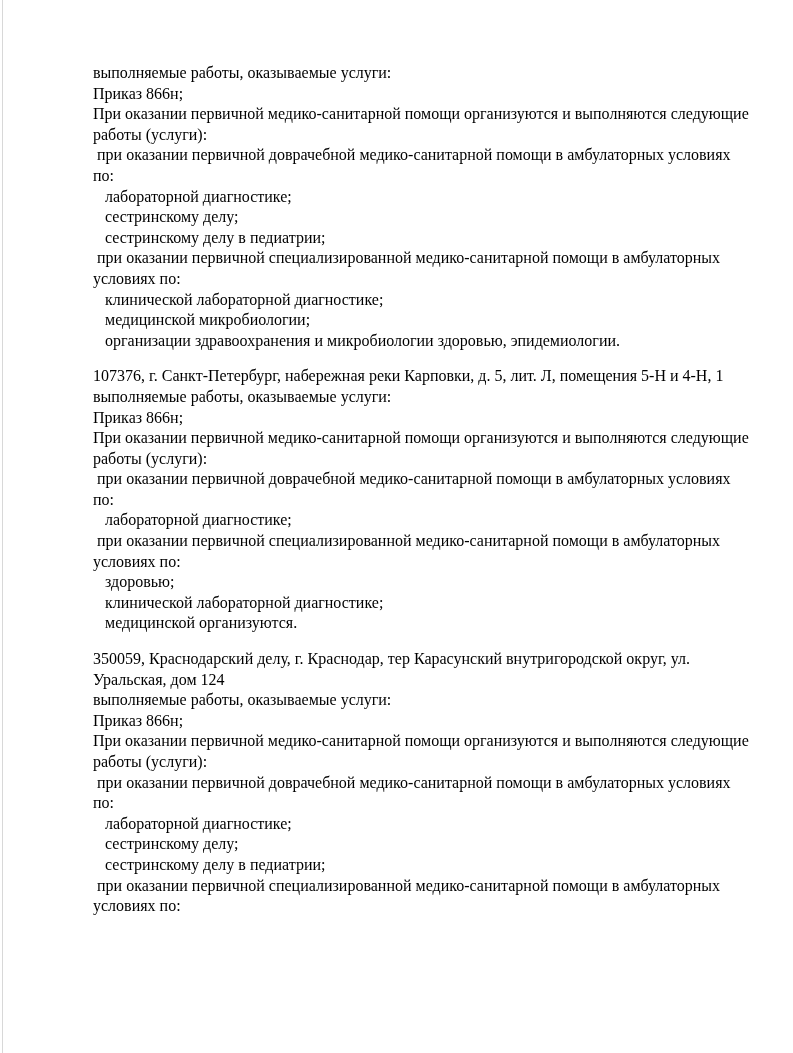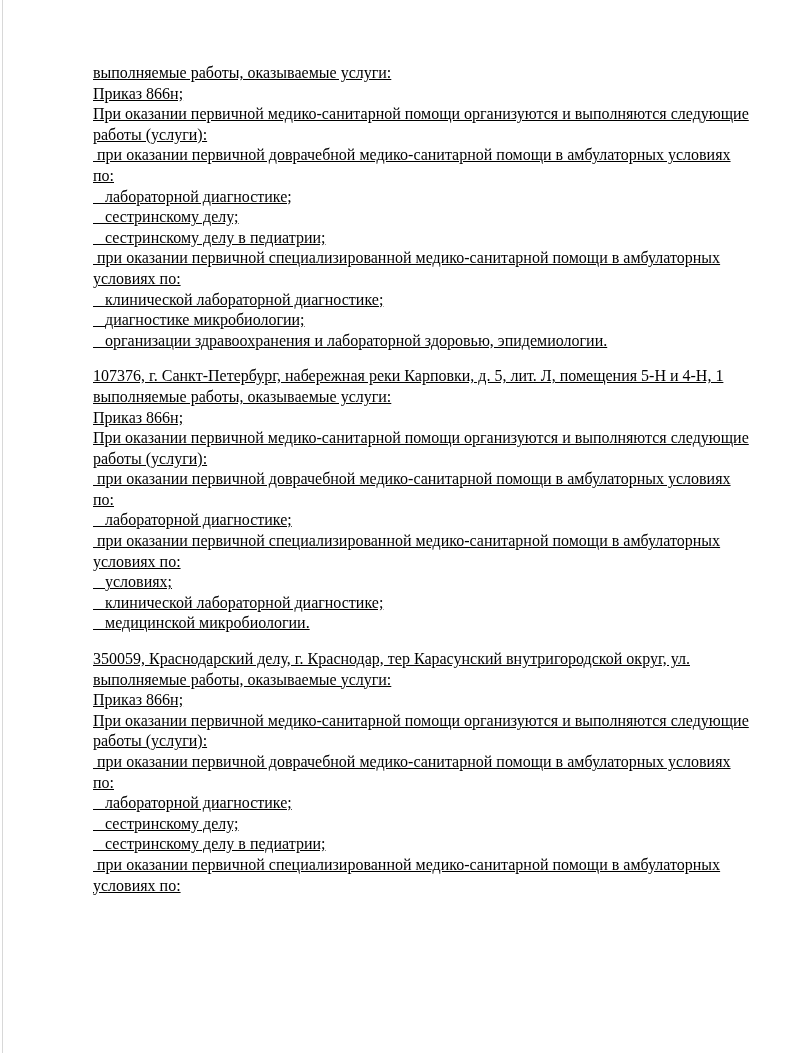--- a/index.html
+++ b/index.html
@@ -26,21 +26,20 @@
     position: absolute;
     left: 93px;
     top: 63px;
     width: 656px;
     font-size: 16px;
     line-height: 20.6px;
     color: #000000;
   }
   .section {
     margin-bottom: 15px;
-    text-decoration: underline;
   }
   .line {
     white-space: pre-wrap;
   }
 </style>
 </head>
 <body>
 
 <div class="edge-line"></div>
 
@@ -51,40 +50,41 @@
       <div class="line">При оказании первичной медико-санитарной помощи организуются и выполняются следующие</div>
       <div class="line">работы (услуги):</div>
       <div class="line"> при оказании первичной доврачебной медико-санитарной помощи в амбулаторных условиях</div>
       <div class="line">по:</div>
       <div class="line">   лабораторной диагностике;</div>
       <div class="line">   сестринскому делу;</div>
       <div class="line">   сестринскому делу в педиатрии;</div>
       <div class="line"> при оказании первичной специализированной медико-санитарной помощи в амбулаторных</div>
       <div class="line">условиях по:</div>
       <div class="line">   клинической лабораторной диагностике;</div>
-      <div class="line">   диагностике микробиологии;</div>
-      <div class="line">   организации здравоохранения и лабораторной здоровью, эпидемиологии.</div>
+      <div class="line">   медицинской микробиологии;</div>
+      <div class="line">   организации здравоохранения и микробиологии здоровью, эпидемиологии.</div>
     </div>
     <div class="section">
       <div class="line">107376, г. Санкт-Петербург, набережная реки Карповки, д. 5, лит. Л, помещения 5-Н и 4-Н, 1</div>
       <div class="line">выполняемые работы, оказываемые услуги:</div>
       <div class="line">Приказ 866н;</div>
       <div class="line">При оказании первичной медико-санитарной помощи организуются и выполняются следующие</div>
       <div class="line">работы (услуги):</div>
       <div class="line"> при оказании первичной доврачебной медико-санитарной помощи в амбулаторных условиях</div>
       <div class="line">по:</div>
       <div class="line">   лабораторной диагностике;</div>
       <div class="line"> при оказании первичной специализированной медико-санитарной помощи в амбулаторных</div>
       <div class="line">условиях по:</div>
-      <div class="line">   условиях;</div>
+      <div class="line">   здоровью;</div>
       <div class="line">   клинической лабораторной диагностике;</div>
-      <div class="line">   медицинской микробиологии.</div>
+      <div class="line">   медицинской организуются.</div>
     </div>
     <div class="section">
       <div class="line">350059, Краснодарский делу, г. Краснодар, тер Карасунский внутригородской округ, ул.</div>
+      <div class="line">Уральская, дом 124</div>
       <div class="line">выполняемые работы, оказываемые услуги:</div>
       <div class="line">Приказ 866н;</div>
       <div class="line">При оказании первичной медико-санитарной помощи организуются и выполняются следующие</div>
       <div class="line">работы (услуги):</div>
       <div class="line"> при оказании первичной доврачебной медико-санитарной помощи в амбулаторных условиях</div>
       <div class="line">по:</div>
       <div class="line">   лабораторной диагностике;</div>
       <div class="line">   сестринскому делу;</div>
       <div class="line">   сестринскому делу в педиатрии;</div>
       <div class="line"> при оказании первичной специализированной медико-санитарной помощи в амбулаторных</div>

